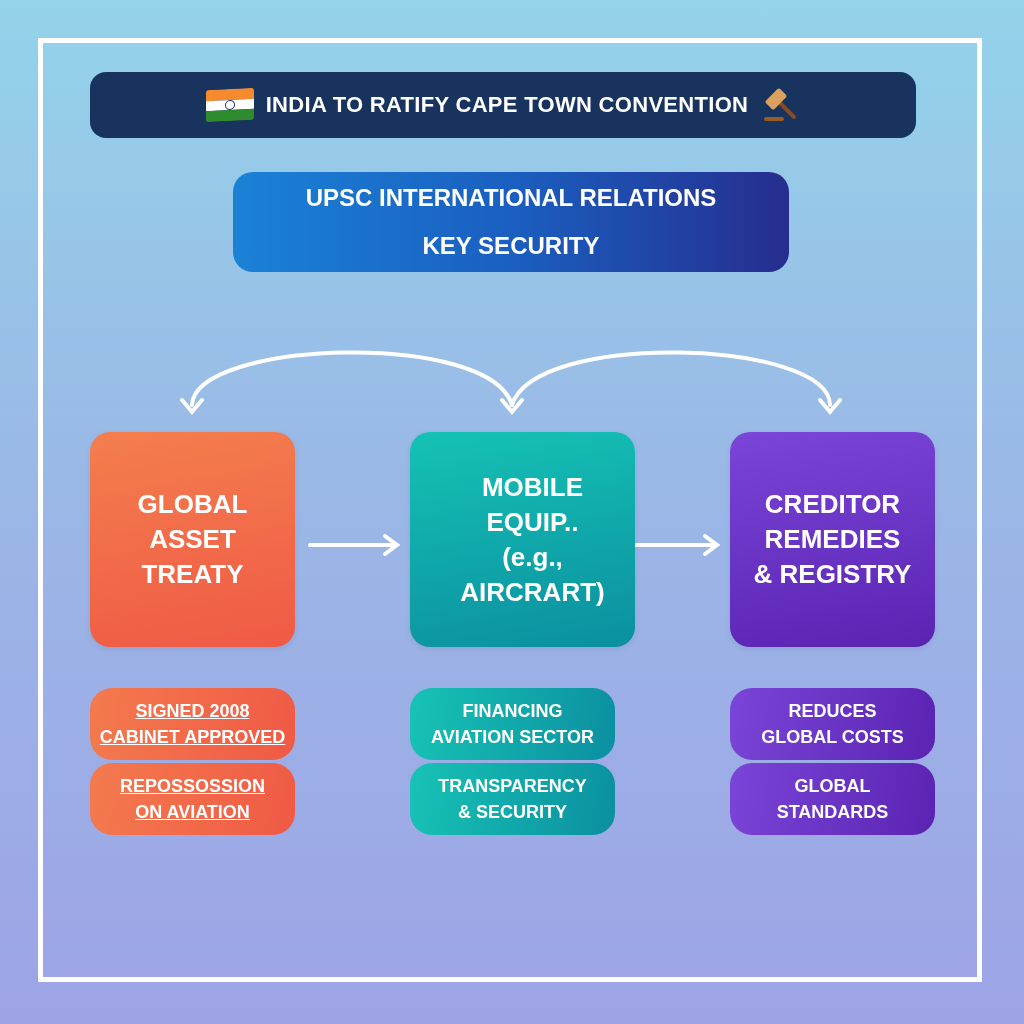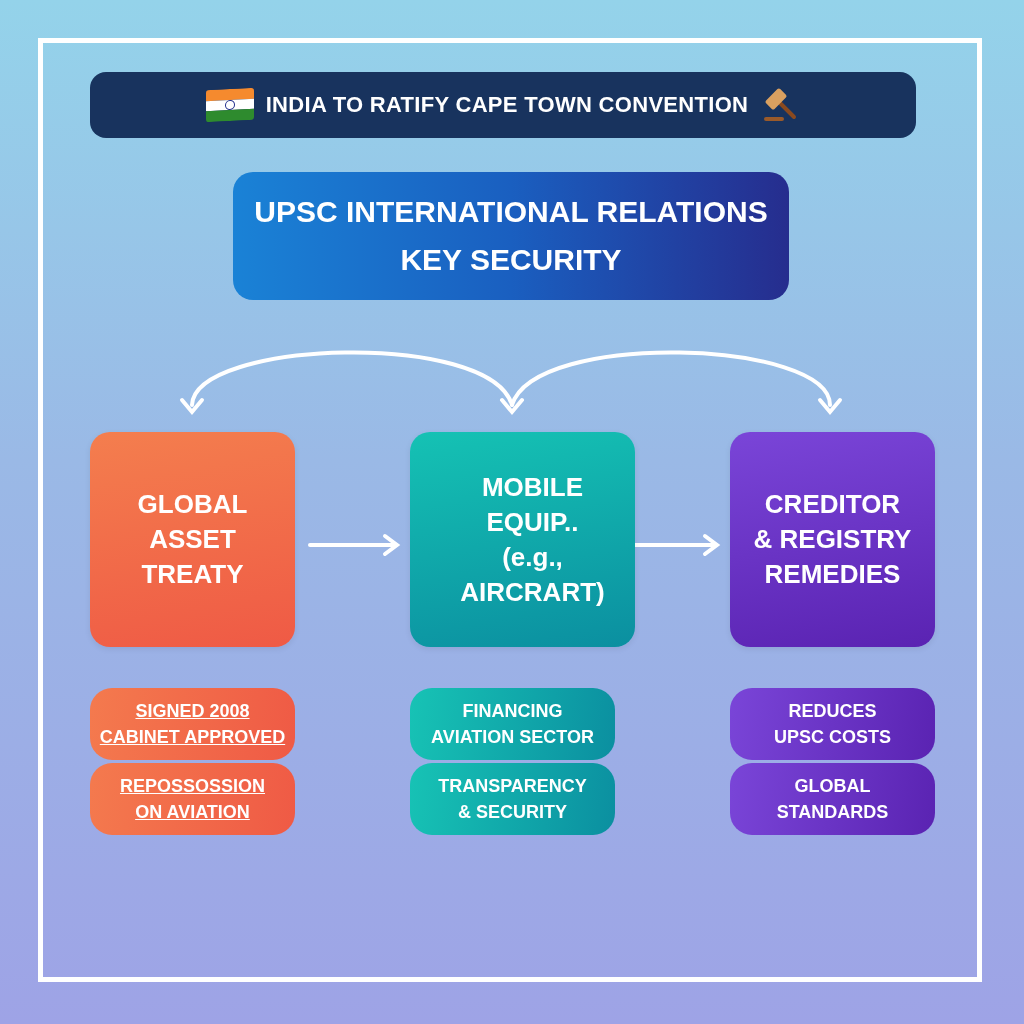--- a/index.html
+++ b/index.html
@@ -16,24 +16,24 @@
     position:absolute; left:90px; top:72px; width:826px; height:66px;
     background:#18335e; border-radius:16px;
     display:flex; align-items:center; justify-content:center; gap:12px;
     color:#fff; font-weight:bold; font-size:22px; letter-spacing:0.3px;
   }
   .flag { width:48px; height:32px; display:flex; flex-direction:column; border-radius:3px; overflow:hidden; transform:skewY(-3deg); position:relative; }
   .flag div { flex:1; }
   .flag .chakra { position:absolute; left:19px; top:11px; width:8px; height:8px; border:1.5px solid #1d2b8a; border-radius:50%; }
   .gavel { width:40px; height:40px; }
   .subtitle {
-    position:absolute; left:233px; top:172px; width:556px; height:128px;
+    position:absolute; left:233px; top:172px; width:556px; height:100px;
     border-radius:20px;
     background: linear-gradient(90deg, #1a82d6 0%, #1a5fc0 50%, #262d8e 100%);
-    color:#fff; font-weight:bold; font-size:30px; text-align:center;
+    color:#fff; font-weight:bold; font-size:24px; text-align:center;
     display:flex; flex-direction:column; align-items:center; justify-content:center; line-height:40px;gap:8px;
   }
   .arcs { position:absolute; left:0; top:0; }
   .card {
     position:absolute; top:432px; width:205px; height:215px; border-radius:20px;
     color:#fff; font-weight:bold; font-size:26px; text-align:center;
     display:flex; flex-direction:column; justify-content:center; align-items:center; line-height:35px;
     box-shadow: 0 2px 6px rgba(0,0,0,0.08);
   }
   .c1 { left:90px;  background:linear-gradient(170deg,#f47e4e,#ef5a45); }
@@ -94,40 +94,40 @@
   <span>ASSET</span>
   <span>TREATY</span>
 </div>
 <div class="card c2">
   <span>MOBILE</span>
   <span>EQUIP..</span>
   <span>(e.g., AIRCRART)</span>
 </div>
 <div class="card c3">
   <span>CREDITOR</span>
+  <span>REMEDIES</span>
   <span>&amp; REGISTRY</span>
-  <span>REMEDIES</span>
 </div>
 
 <div class="pill p1 col1 row1">
   <span>SIGNED 2008</span>
   <span>CABINET APPROVED</span>
 </div>
 <div class="pill p1 col1 row2">
   <span>REPOSSOSSION</span>
   <span>ON AVIATION</span>
 </div>
 <div class="pill p2 col2 row1">
   <span>FINANCING</span>
   <span>AVIATION SECTOR</span>
 </div>
 <div class="pill p2 col2 row2">
   <span>TRANSPARENCY</span>
   <span>&amp; SECURITY</span>
 </div>
 <div class="pill p3 col3 row1">
   <span>REDUCES</span>
-  <span>UPSC COSTS</span>
+  <span>GLOBAL COSTS</span>
 </div>
 <div class="pill p3 col3 row2">
   <span>GLOBAL</span>
   <span>STANDARDS</span>
 </div>
 
 </body></html>

